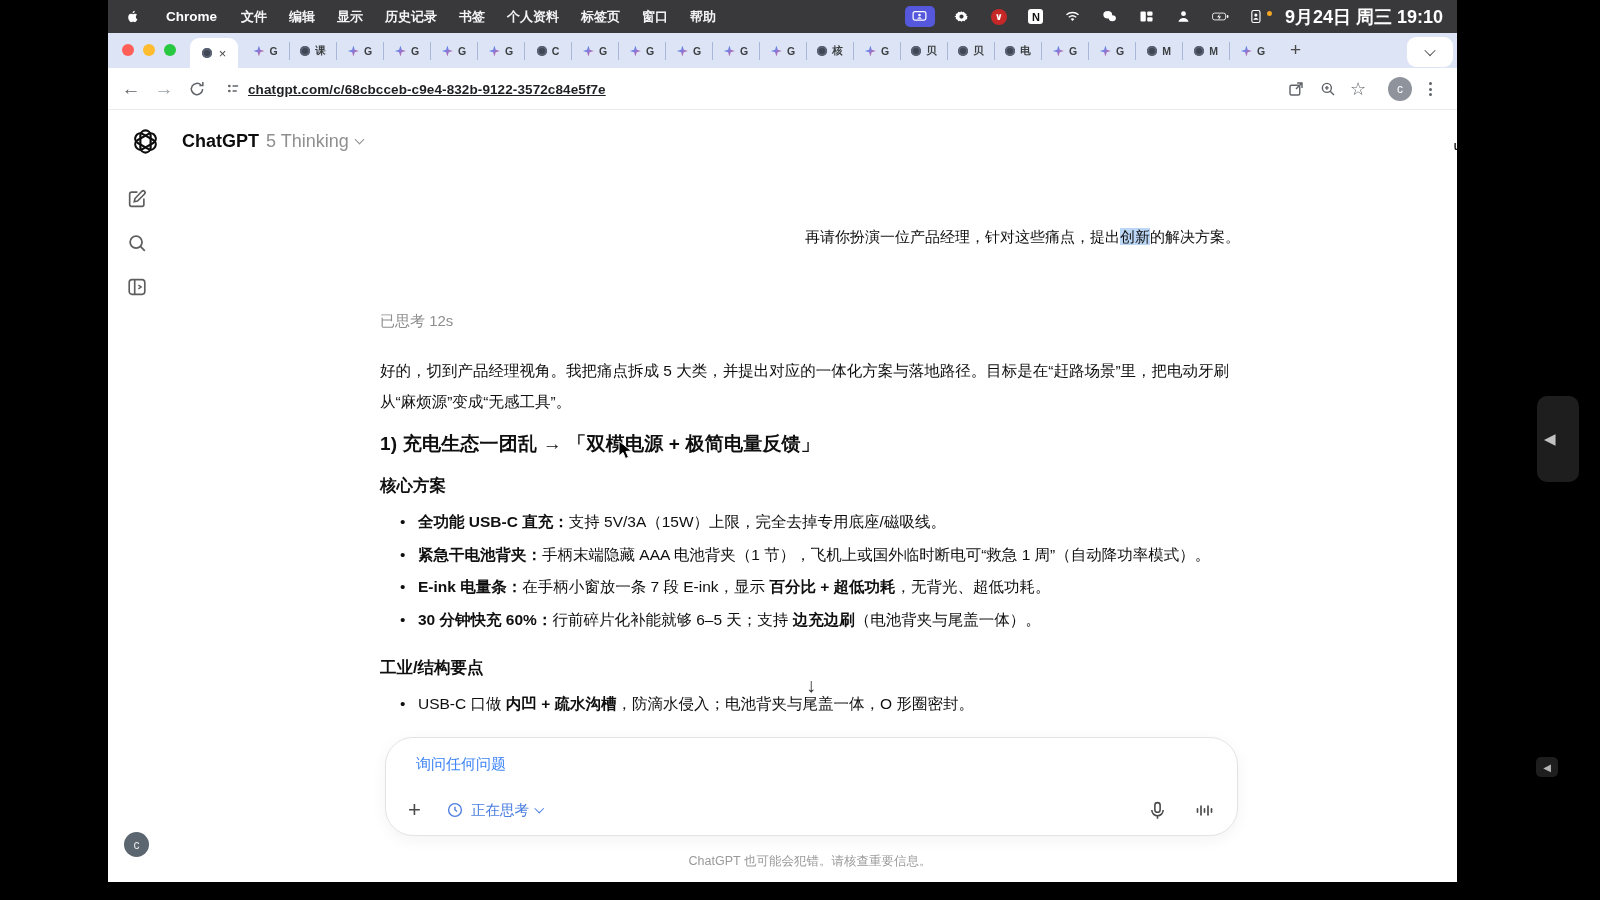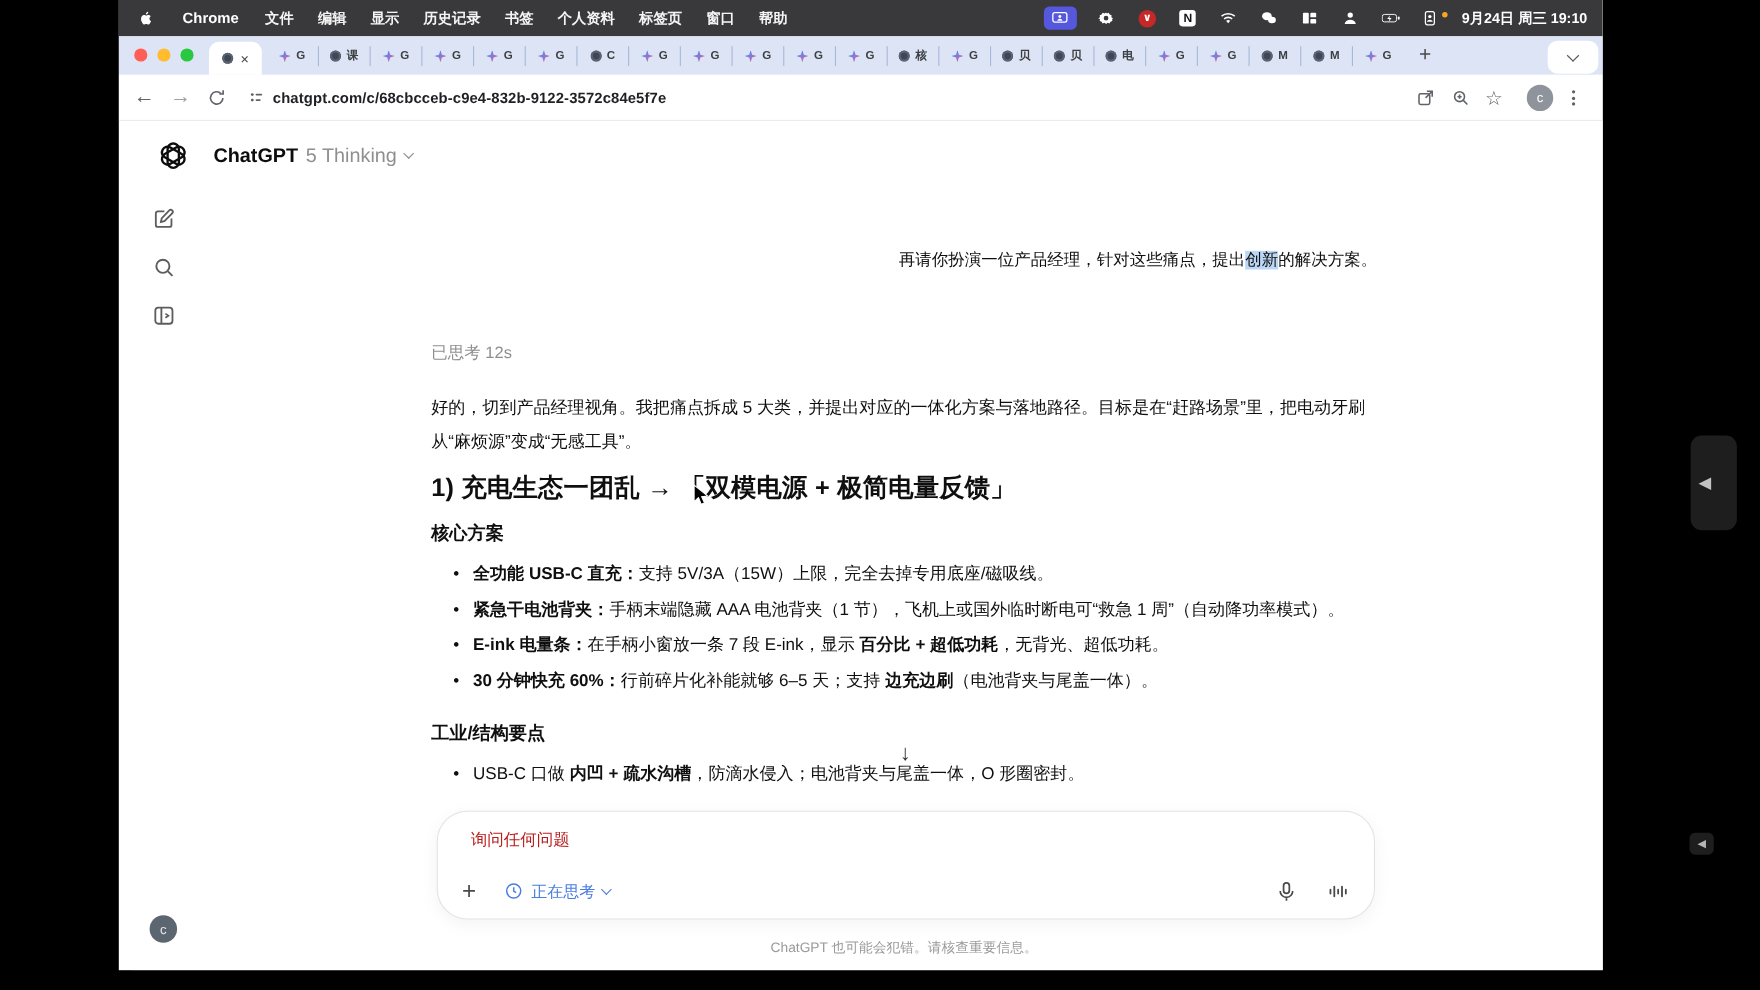--- a/index.html
+++ b/index.html
@@ -6,21 +6,21 @@
   *{box-sizing:border-box;font-family:"Liberation Sans","DejaVu Sans",sans-serif;}
   .stage{position:relative;width:1600px;height:900px;background:#000;overflow:hidden;}
   .screen{position:absolute;left:108px;top:0;width:1349px;height:882px;background:#fff;overflow:hidden;}
 
   
   .menubar{position:absolute;left:0;top:0;width:100%;height:33px;background:#39393c;display:flex;align-items:center;justify-content:space-between;padding:0 14px;color:#fff;}
   .mb-left{display:flex;align-items:center;gap:24px;}
   .mb-right{display:flex;align-items:center;gap:17px;}
   .mb-app{font-weight:bold;font-size:13.5px;}
   .mb-item{font-size:13px;font-weight:600;opacity:.95;}
-  .mb-clock{font-size:13px;font-weight:600;white-space:nowrap;}
+  .mb-clock{font-size:18px;font-weight:600;white-space:nowrap;}
   .status-icon{display:flex;align-items:center;justify-content:center;width:20px;height:18px;position:relative;}
   .status-icon svg{width:17px;height:17px;}
   .status-icon.active-bg{background:#5557dd;border-radius:5px;width:30px;height:21px;}
   .notion-box{width:15px;height:15px;background:#fff;border-radius:3px;color:#111;font-weight:bold;font-size:11px;display:flex;align-items:center;justify-content:center;}
   .red-circle{width:16px;height:16px;background:#c62828;border-radius:50%;color:#fff;font-size:10px;font-weight:bold;display:flex;align-items:center;justify-content:center;}
   .orange-dot{position:absolute;right:-4px;top:3px;width:5px;height:5px;border-radius:50%;background:#f5a623;}
 
   
   .tabstrip{position:absolute;left:0;top:33px;width:100%;height:35px;background:#dde4f5;}
   .traffic{position:absolute;left:14px;top:11px;display:flex;gap:9px;}
@@ -34,55 +34,55 @@
   .tab-label{font-size:10.5px;color:#3c4043;font-weight:600;}
   .fav-gemini{width:11px;height:11px;background:linear-gradient(135deg,#4e8df7 20%,#9b72cb 55%,#d96570 90%);clip-path:polygon(50% 0%,62% 38%,100% 50%,62% 62%,50% 100%,38% 62%,0% 50%,38% 38%);}
   .fav-gpt{width:10px;height:10px;border-radius:50%;background:#3f4654;box-shadow:inset 0 0 0 2px #5a6274;}
   .newtab{position:absolute;left:1182px;top:6px;font-size:19px;color:#4a4a4a;}
   .tabsearch{position:absolute;right:4px;top:4px;width:46px;height:30px;background:#fff;border-radius:9px;display:flex;align-items:center;justify-content:center;}
   .chev{width:8px;height:8px;border-right:1.7px solid #555;border-bottom:1.7px solid #555;transform:rotate(45deg) translate(-1px,-1px);}
 
   
   .toolbar{position:absolute;left:0;top:68px;width:100%;height:42px;background:#fff;border-bottom:1px solid #ececec;}
   .nav-ic{position:absolute;top:0;height:42px;display:flex;align-items:center;justify-content:center;color:#5f6368;font-size:19px;width:26px;}
-  .url{position:absolute;left:140px;top:0;height:42px;display:flex;align-items:center;font-size:13.5px;color:#1f2023;font-weight:600;letter-spacing:.1px;}
+  .url{position:absolute;left:140px;top:0;height:42px;display:flex;align-items:center;font-size:13.5px;color:#1f2023;font-weight:600;letter-spacing:.1px;text-decoration:underline;}
   .avatar-sm{width:24px;height:24px;border-radius:50%;background:#8f949c;color:#fff;font-size:12px;display:flex;align-items:center;justify-content:center;}
   .kebab{display:flex;flex-direction:column;gap:2.5px;}
   .kebab i{width:3px;height:3px;border-radius:50%;background:#5f6368;}
 
   
-  .page{position:absolute;left:0;top:110px;width:1450px;height:772px;background:#fff;margin-left:12px;}
+  .page{position:absolute;left:0;top:110px;width:1450px;height:772px;background:#fff;}
   .gpt-logo{position:absolute;left:24px;top:18px;width:27px;height:27px;}
   .gpt-head{position:absolute;left:74px;top:21px;font-size:18px;display:flex;align-items:center;gap:7px;}
   .brand{font-weight:700;color:#0d0d0d;}
   .model{color:#8f8f8f;}
   .chev-g{width:7px;height:7px;border-right:1.6px solid #8f8f8f;border-bottom:1.6px solid #8f8f8f;transform:rotate(45deg);margin-top:-4px;}
   .share-btn{position:absolute;right:50px;top:22px;display:flex;align-items:center;gap:8px;font-size:15.5px;color:#0d0d0d;}
   .more-btn{position:absolute;right:18px;top:28px;display:flex;gap:3px;}
   .more-btn i{width:3.5px;height:3.5px;border-radius:50%;background:#0d0d0d;}
   .rail{position:absolute;left:18px;top:78px;display:flex;flex-direction:column;gap:22px;color:#5d5d5d;}
   .rail .ric{width:22px;height:22px;}
   .user-avatar{position:absolute;left:16px;top:722px;width:25px;height:25px;border-radius:50%;background:#5b6670;color:#e8e8e8;font-size:12px;display:flex;align-items:center;justify-content:center;}
 
   .content{position:absolute;left:272px;top:115px;width:860px;color:#0f0f0f;font-size:15.5px;line-height:31px;}
   .user-row{text-align:right;font-size:15px;line-height:24px;margin-bottom:60px;}
   .hl{background:#bcd7f5;}
   .thought{color:#8f8f8f;font-size:15px;line-height:24px;margin-bottom:22px;}
   .intro{margin:0 0 10px 0;}
-  .h1{font-size:23px;font-weight:800;line-height:33px;margin:8px 0 13px 0;letter-spacing:.2px;}
+  .h1{font-size:19px;font-weight:800;line-height:33px;margin:8px 0 13px 0;letter-spacing:.2px;}
   .sub{font-size:16.5px;font-weight:800;line-height:24px;margin:0 0 9px 0;}
   ul.blist{list-style:none;margin:0 0 20px 0;padding:0 0 0 38px;}
   ul.blist li{position:relative;margin:0 0 1px 0;line-height:31.5px;}
   ul.blist li .dot{position:absolute;left:-18px;top:0;}
   .b{font-weight:800;}
   .scroll-down{position:absolute;left:688px;top:560px;width:30px;height:30px;font-size:20px;color:#333;display:flex;align-items:center;justify-content:center;}
 
   
   .composer{position:absolute;left:277px;top:627px;width:853px;height:99px;background:#fff;border:1px solid #e3e3e3;border-radius:28px;box-shadow:0 4px 16px rgba(0,0,0,.05);}
-  .placeholder{position:absolute;left:30px;top:14px;font-size:15px;color:#b91c1c;line-height:24px;}
+  .placeholder{position:absolute;left:30px;top:14px;font-size:15px;color:#3b82f6;line-height:24px;}
   .comp-row{position:absolute;left:22px;right:22px;bottom:12px;height:26px;display:flex;align-items:center;}
   .plus{font-size:22px;color:#4a4a4a;line-height:1;width:26px;}
   .think-pill{display:flex;align-items:center;gap:7px;color:#4a7de0;font-size:14.5px;margin-left:12px;}
   .chev-b{width:6.5px;height:6.5px;border-right:1.6px solid #4a7de0;border-bottom:1.6px solid #4a7de0;transform:rotate(45deg);margin-top:-3px;}
   .comp-right{margin-left:auto;display:flex;align-items:center;gap:26px;color:#4a4a4a;}
   .comp-right svg{width:21px;height:21px;}
 
   .footer{position:absolute;left:272px;top:743px;width:860px;text-align:center;font-size:12.5px;color:#9a9a9a;}
   .scrollthumb{position:absolute;right:5px;top:182px;width:4px;height:62px;background:#c5c5c5;border-radius:2px;}
   .cursor{position:absolute;left:510px;top:330px;width:15px;height:21px;}

